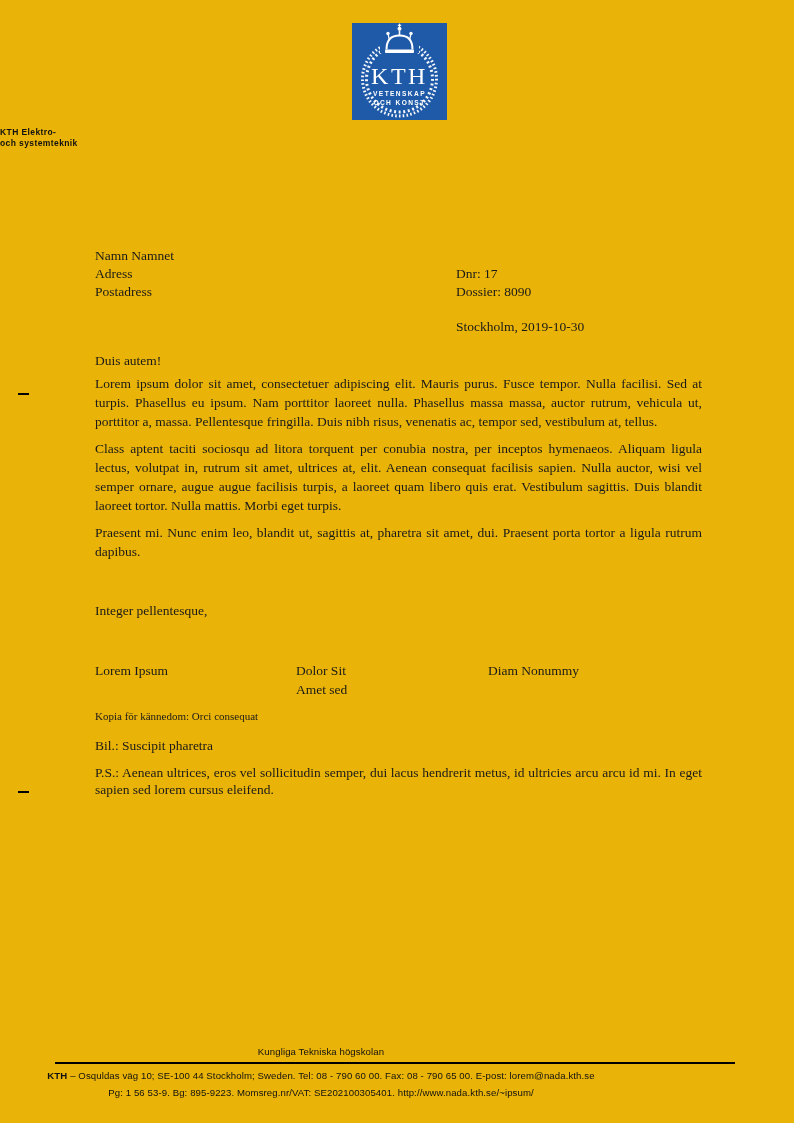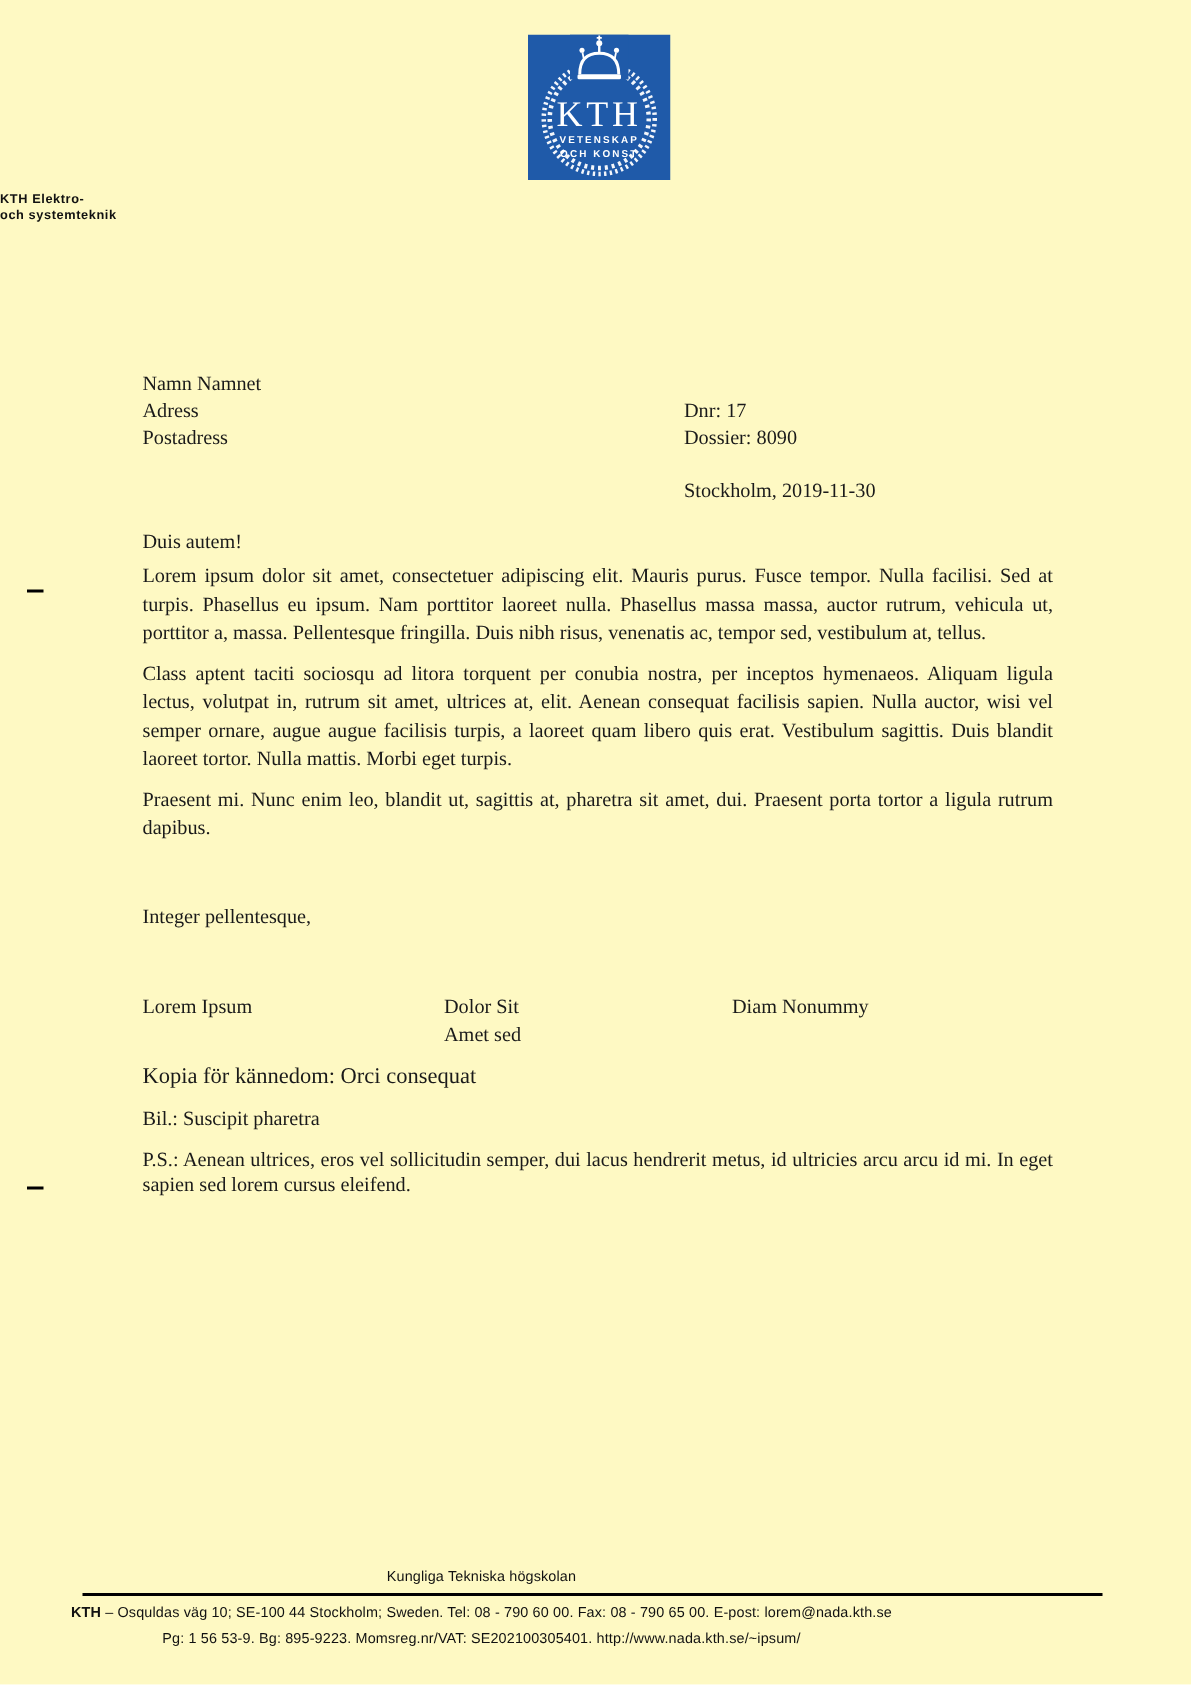--- a/index.html
+++ b/index.html
@@ -1,20 +1,20 @@
 <!DOCTYPE html>
 <html><head>
 <meta charset="utf-8">
 <style>
   html, body { margin: 0; padding: 0; background: #ffffff; }
   .page {
     position: relative;
     width: 794px;
     height: 1123px;
-    background: #fef9c3;
+    background: #eab308;
     overflow: hidden;
     font-family: "Liberation Serif", "DejaVu Serif", serif;
     color: #1a1a1a;
   }
 
   
   .fold-mark { position: absolute; left: 18px; width: 11px; height: 2.2px; background: #000; }
 
   
   .logo-wrap { position: absolute; left: 352px; top: 23px; width: 95px; height: 97px; }
@@ -35,21 +35,21 @@
   .body-text .salutation { margin: 0 0 4px 0; }
   .body-text p { margin: 0 0 8px 0; text-align: justify; }
 
   .closing { position: absolute; left: 95px; top: 603px; font-size: 13.5px; }
 
   .sig-col { position: absolute; top: 661px; width: 195px; font-size: 13.5px; line-height: 19px; }
   .sig-col.c1 { left: 95px; }
   .sig-col.c2 { left: 296px; }
   .sig-col.c3 { left: 488px; }
 
-  .copy-line       { position: absolute; left: 95px; top: 710px; font-size: 15px; }
+  .copy-line       { position: absolute; left: 95px; top: 710px; font-size: 11px; }
   .attachment-line { position: absolute; left: 95px; top: 738px; font-size: 13.5px; }
   .ps-block        { position: absolute; left: 95px; top: 764px; width: 607px; font-size: 13.5px; line-height: 17px; text-align: justify; }
 
   
   .footer-inst, .footer-l1, .footer-l2 {
     position: absolute; left: 0; width: 642px; text-align: center;
     font-family: "Liberation Sans", "DejaVu Sans", sans-serif;
     font-size: 9.6px; color: #111; letter-spacing: 0.1px;
   }
   .footer-inst { top: 1046px; }
@@ -103,21 +103,21 @@
     <div>Namn Namnet</div>
     <div>Adress</div>
     <div>Postadress</div>
   </div>
 
   <div class="refs">
     <div>Dnr: 17</div>
     <div>Dossier: 8090</div>
   </div>
 
-  <div class="dateline">Stockholm, 2019-11-30</div>
+  <div class="dateline">Stockholm, 2019-10-30</div>
 
   <div class="body-text">
     <div class="salutation">Duis autem!</div>
     <p>Lorem ipsum dolor sit amet, consectetuer adipiscing elit. Mauris purus. Fusce tempor. Nulla facilisi. Sed at turpis. Phasellus eu ipsum. Nam porttitor laoreet nulla. Phasellus massa massa, auctor rutrum, vehicula ut, porttitor a, massa. Pellentesque fringilla. Duis nibh risus, venenatis ac, tempor sed, vestibulum at, tellus.</p>
     <p>Class aptent taciti sociosqu ad litora torquent per conubia nostra, per inceptos hymenaeos. Aliquam ligula lectus, volutpat in, rutrum sit amet, ultrices at, elit. Aenean consequat facilisis sapien. Nulla auctor, wisi vel semper ornare, augue augue facilisis turpis, a laoreet quam libero quis erat. Vestibulum sagittis. Duis blandit laoreet tortor. Nulla mattis. Morbi eget turpis.</p>
     <p>Praesent mi. Nunc enim leo, blandit ut, sagittis at, pharetra sit amet, dui. Praesent porta tortor a ligula rutrum dapibus.</p>
   </div>
 
   <div class="closing">Integer pellentesque,</div>
 

